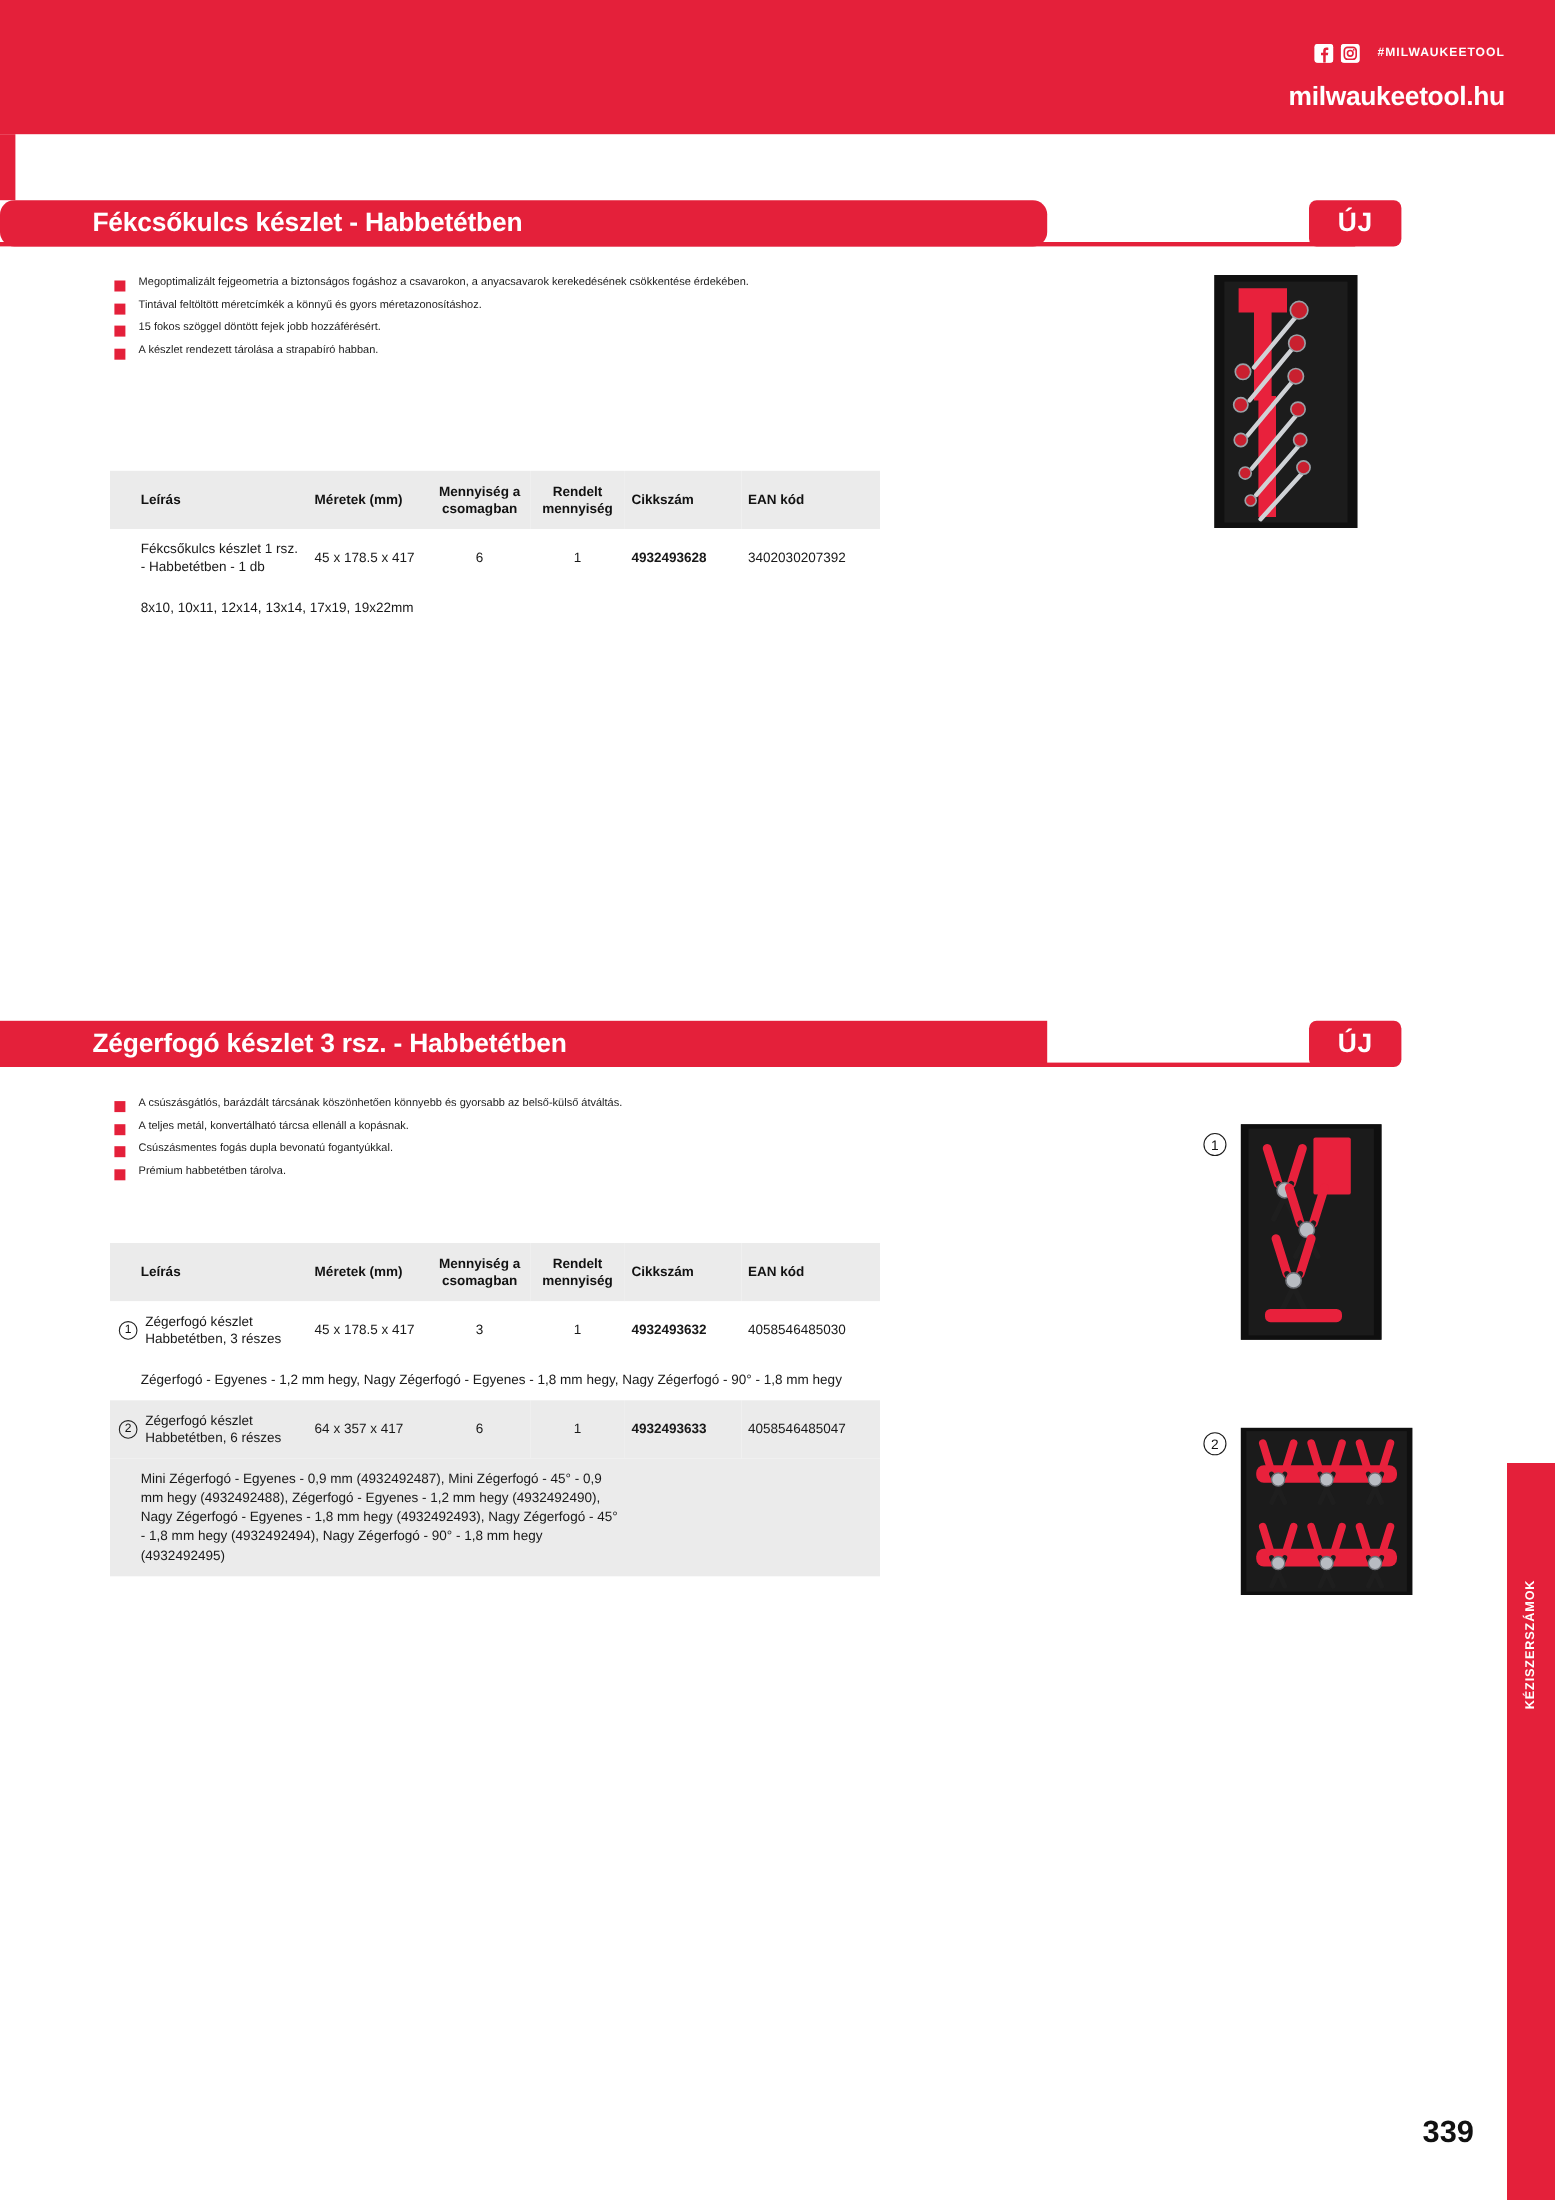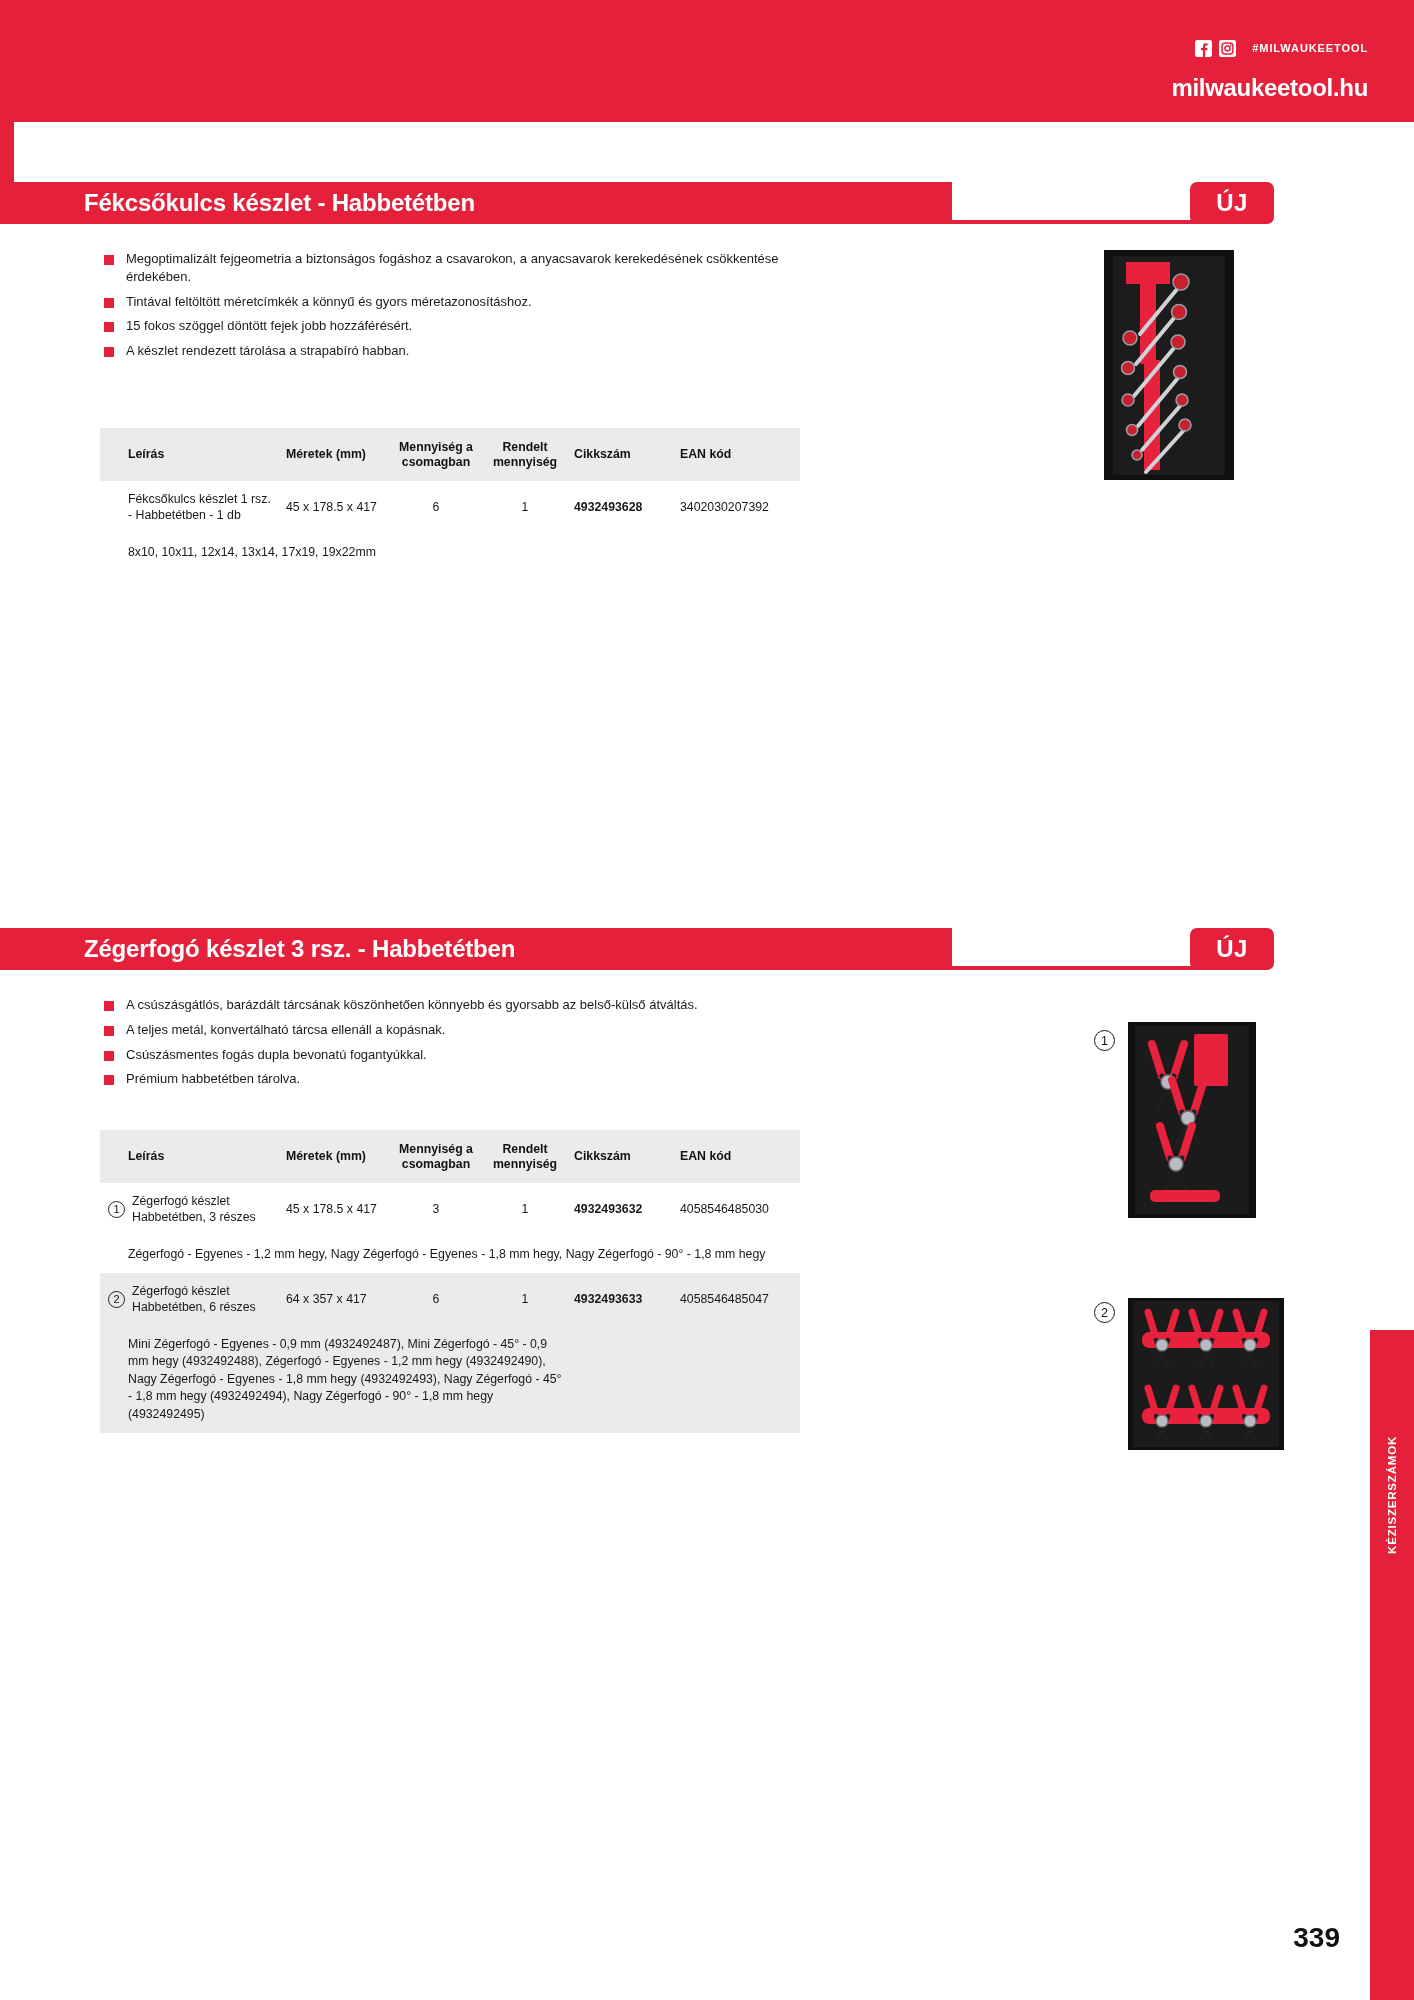--- a/index.html
+++ b/index.html
@@ -69,21 +69,21 @@
   .new-badge {
     position:absolute; width:84px; height:42px; background:#e4203a;
     border-radius:7px; color:#ffffff; font-size:24px; font-weight:bold;
     display:flex; align-items:center; justify-content:center; letter-spacing:0.5px;
   }
 
   
   .features { list-style:none; }
   .features li {
     position:relative; padding-left:22px; margin-bottom:7px;
-    font-size:13px; color:#1b1b1b; line-height:1.37;
+    font-size:10px; color:#1b1b1b; line-height:1.37;
   }
   .features li .bullet {
     position:absolute; left:0; top:5px; width:10px; height:10px;
     background:#e4203a;
   }
 
   
   .spec-table { width:100%; border-collapse:collapse; }
   .spec-table thead th {
     background:#ebebeb; color:#121212; font-size:12.3px; font-weight:bold;
@@ -150,21 +150,21 @@
   </div>
 
   <div class="left-edge" style="height:60px; top:122px;"></div>
   <div class="right-tab" style="top:1330px; height:670px;"></div>
   <div class="side-tab-wrap">
     <span>KÉZISZERSZÁMOK</span>
   </div>
 
   <div class="section" style="top:182px; left:0; width:1414px;">
 
-    <div class="hdr-bar" style="width:952px;">
+    <div class="hdr-bar" style="width:952px;border-radius:13px;">
       <span class="title">Fékcsőkulcs készlet - Habbetétben</span>
     </div>
     <div class="hdr-underline" style="top:38px; width:1232px;"></div>
     <div class="new-badge" style="left:1190px; top:0px;">ÚJ</div>
   </div>
 
   <ul class="features" style="position:absolute; left:104px; top:250px; width:700px;">
     <li><span class="bullet"></span><span>Megoptimalizált fejgeometria a biztonságos fogáshoz a csavarokon, a anyacsavarok kerekedésének csökkentése érdekében.</span></li>
     <li><span class="bullet"></span><span>Tintával feltöltött méretcímkék a könnyű és gyors méretazonosításhoz.</span></li>
     <li><span class="bullet"></span><span>15 fokos szöggel döntött fejek jobb hozzáférésért.</span></li>

